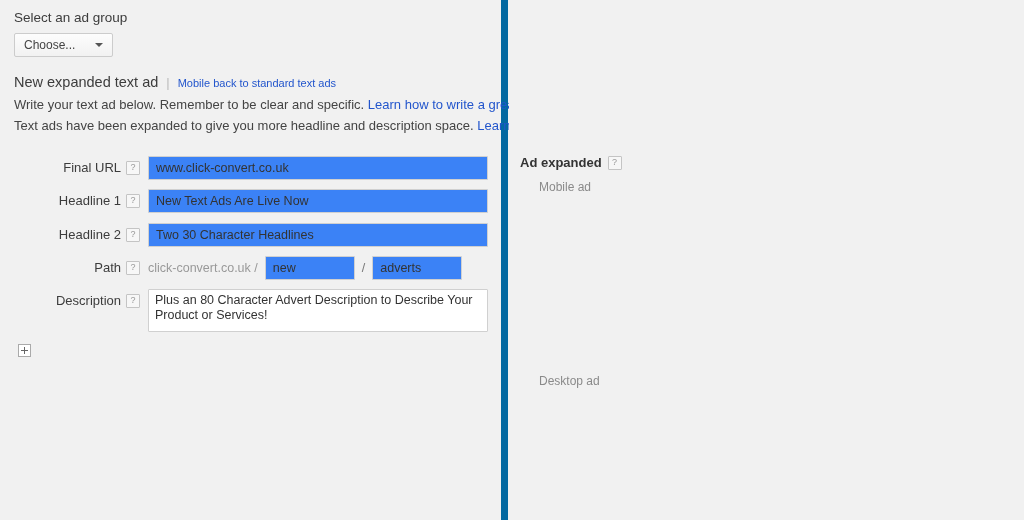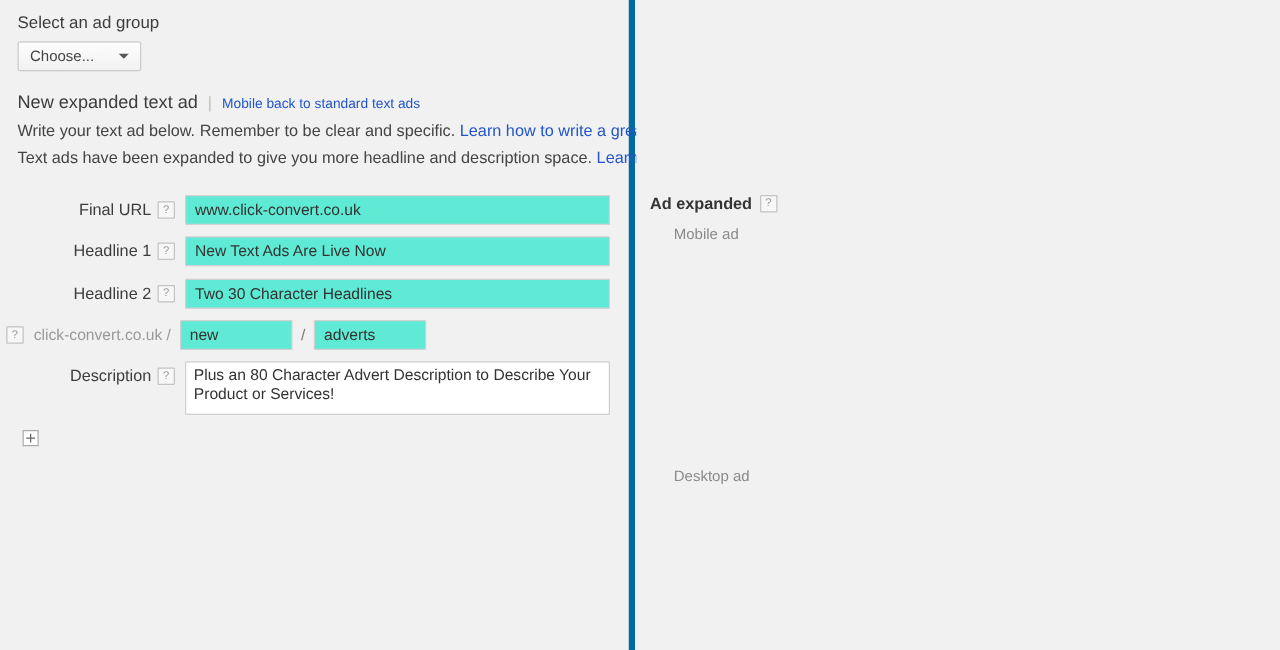--- a/index.html
+++ b/index.html
@@ -22,21 +22,21 @@
     height: 520px;
   }
 
   
   #left-panel {
     position: absolute;
     left: 0; top: 0;
     width: 508px;
     height: 520px;
     background: #f1f1f1;
-    border-right: 5px solid #0369a1;
+    border-right: 7px solid #0369a1;
     box-sizing: border-box;
   }
 
   .select-adgroup-label {
     position: absolute;
     left: 14px; top: 10px;
     font-size: 13.5px;
     color: #3c3c3c;
   }
 
@@ -135,21 +135,21 @@
     cursor: pointer;
     font-family: "Liberation Sans", sans-serif;
   }
   .field-wrap {
     margin-left: 8px;
     display: flex;
     align-items: center;
   }
   .text-input {
     border: 1px solid #d0d0d0;
-    background: #5eead4;
+    background: #3b82f6;
     font-family: "Liberation Sans", sans-serif;
     font-size: 12.5px;
     color: #333;
     padding: 0 7px;
     height: 24px;
     box-sizing: border-box;
     outline: none;
     border-radius: 1px;
   }
   .w-wide { width: 340px; }
@@ -296,20 +296,21 @@
 
     <div class="form-row" id="row-head2">
       <div class="row-label">Headline 2</div>
       <div class="help-icon">?</div>
       <div class="field-wrap">
         <input class="text-input w-wide" type="text" value="Two 30 Character Headlines" style="">
       </div>
     </div>
 
     <div class="form-row" id="row-path">
+      <div class="row-label">Path</div>
       <div class="help-icon">?</div>
       <div class="field-wrap">
         <span class="path-prefix">click-convert.co.uk /</span>
         <input class="text-input w-path" type="text" value="new" style="">
         <span class="path-slash">/</span>
         <input class="text-input w-path" type="text" value="adverts" style="">
       </div>
     </div>
 
     <div class="form-row" id="row-desc">

